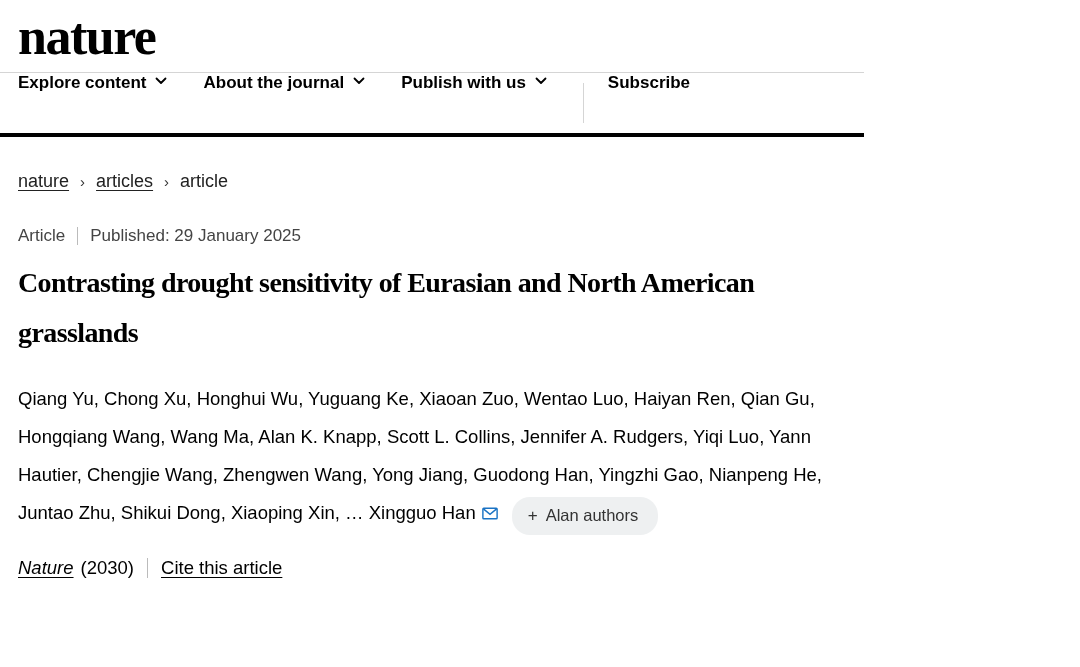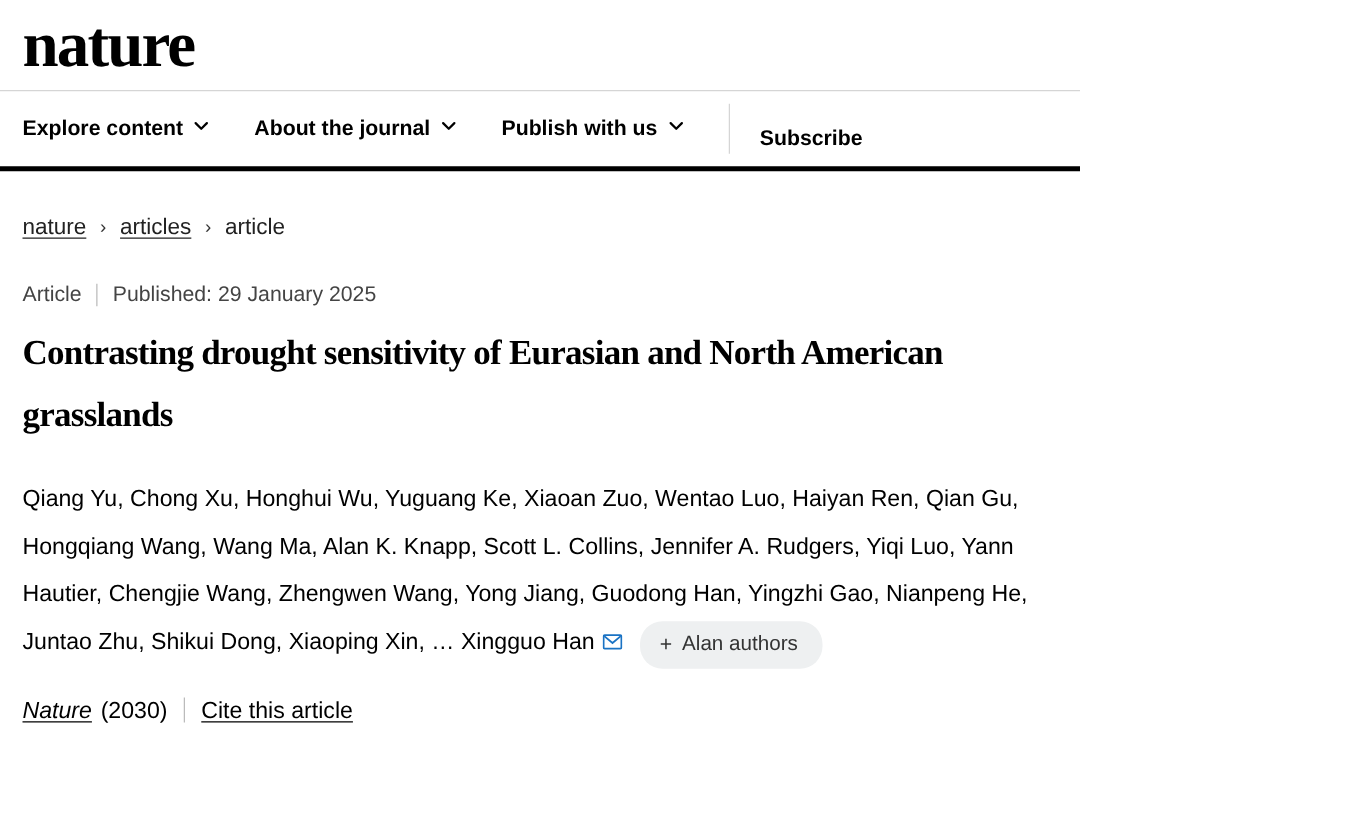--- a/index.html
+++ b/index.html
@@ -35,21 +35,21 @@
 
   .rule-thin {
     height: 1px;
     background: #d5d5d5;
     width: 100%;
   }
 
   
   .nav {
     display: flex;
-    align-items: center;
+    align-items: flex-start;
     height: 60px;
     padding: 0 18px;
     box-sizing: border-box;
   }
   .nav-item {
     display: flex;
     align-items: center;
     font-size: 17px;
     font-weight: 700;
     color: #000;
@@ -65,21 +65,21 @@
     position: relative;
     top: -2px;
   }
   .nav-item .chev svg { display: block; }
   .nav-sep {
     width: 1px;
     align-self: stretch;
     background: #d5d5d5;
     margin: 10px 24px 10px 0;
   }
-  .nav-item.last { margin-right: 0; margin-top: 16px; }
+  .nav-item.last { margin-right: 0; }
 
   .rule-thick {
     height: 4px;
     background: #000;
     width: 100%;
   }
 
   
   .content {
     padding: 0 18px;

